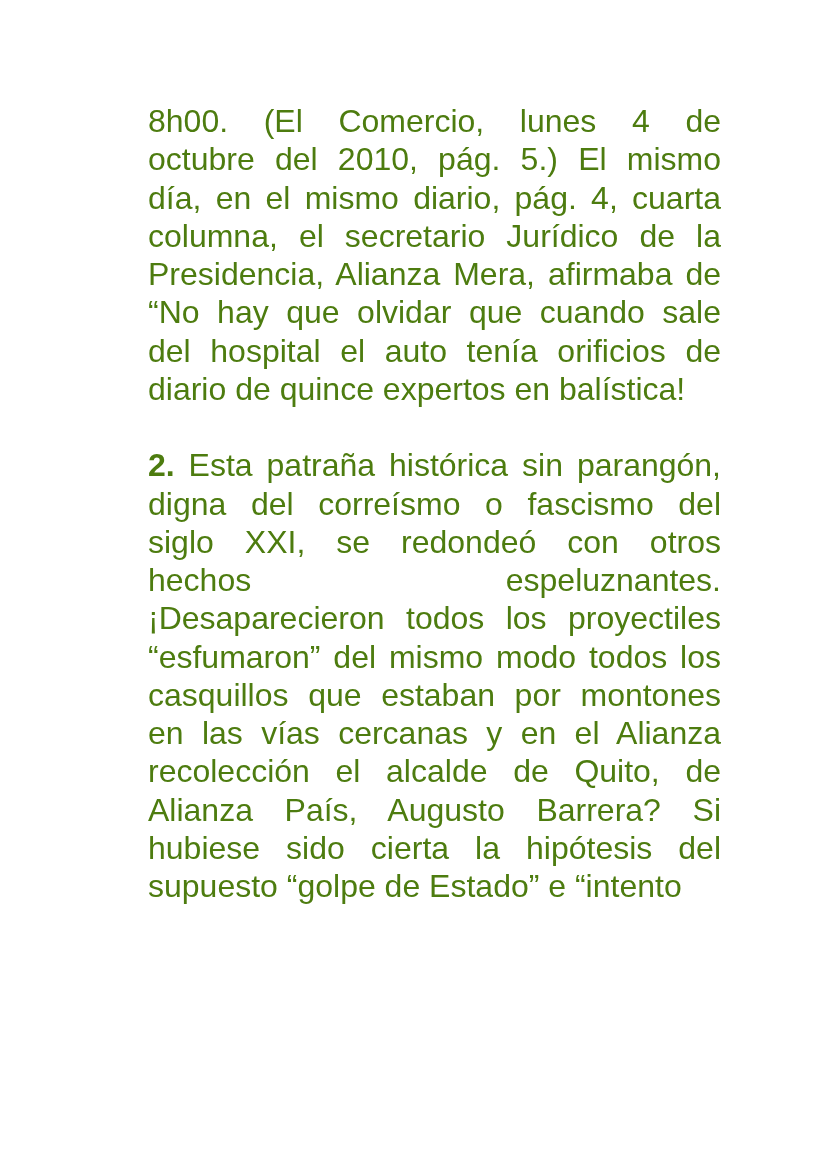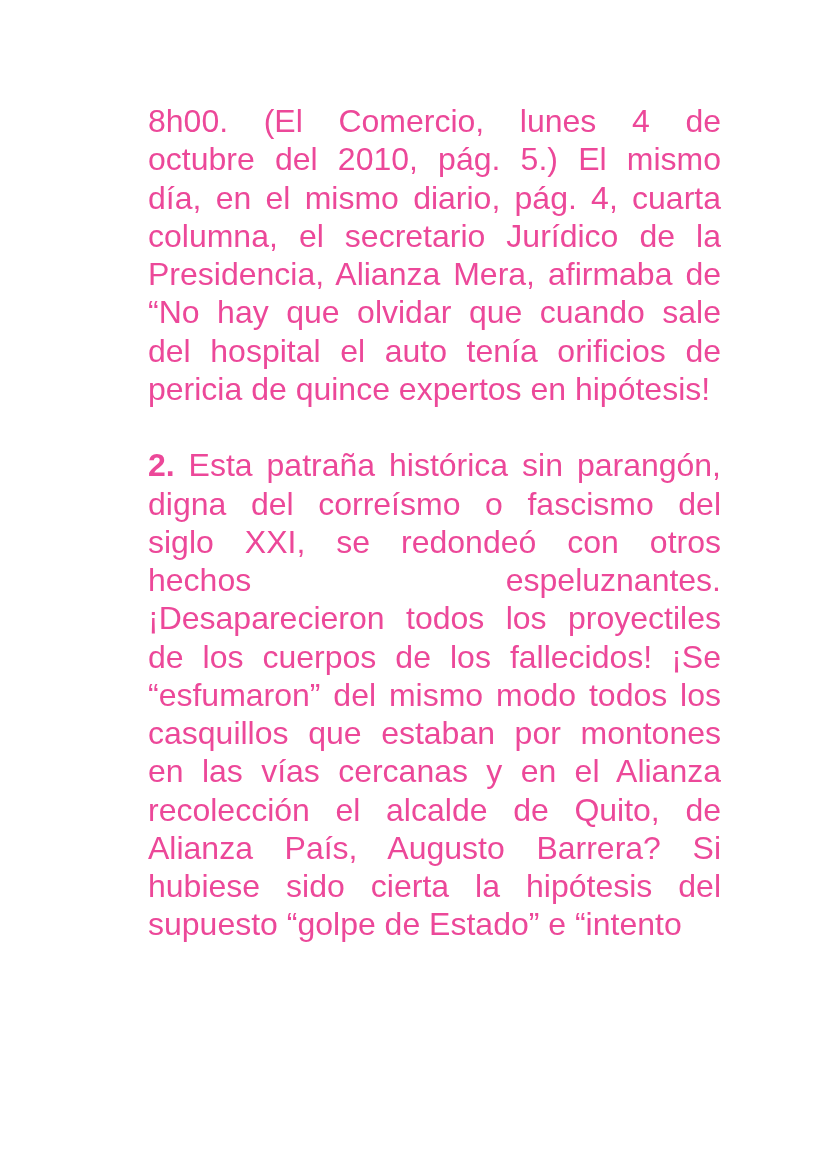--- a/index.html
+++ b/index.html
@@ -12,21 +12,21 @@
     background: #ffffff;
     position: relative;
     overflow: hidden;
     font-family: "Liberation Sans", "DejaVu Sans", sans-serif;
   }
   .text-block {
     position: absolute;
     left: 148px;
     top: 102px;
     width: 573px;
-    color: #ec4899;
+    color: #4d7c0f;
     font-size: 32px;
     line-height: 38.25px;
     letter-spacing: 0;
   }
   .paragraph + .paragraph {
     margin-top: 38.25px;
   }
   .line {
     height: 38.25px;
     overflow: hidden;
@@ -47,29 +47,28 @@
 
 <div class="text-block">
     <div class="paragraph">
       <div class="line">8h00. (El Comercio, lunes 4 de</div>
       <div class="line">octubre del 2010, pág. 5.) El mismo</div>
       <div class="line">día, en el mismo diario, pág. 4, cuarta</div>
       <div class="line">columna, el secretario Jurídico de la</div>
       <div class="line">Presidencia, Alianza Mera, afirmaba de</div>
       <div class="line">“No hay que olvidar que cuando sale</div>
       <div class="line">del hospital el auto tenía orificios de</div>
-      <div class="line last">pericia de quince expertos en hipótesis!</div>
+      <div class="line last">diario de quince expertos en balística!</div>
     </div>
     <div class="paragraph">
       <div class="line"><b>2.</b> Esta patraña histórica sin parangón,</div>
       <div class="line">digna del correísmo o fascismo del</div>
       <div class="line">siglo XXI, se redondeó con otros</div>
       <div class="line">hechos espeluznantes.</div>
       <div class="line">¡Desaparecieron todos los proyectiles</div>
-      <div class="line">de los cuerpos de los fallecidos! ¡Se</div>
       <div class="line">“esfumaron” del mismo modo todos los</div>
       <div class="line">casquillos que estaban por montones</div>
       <div class="line">en las vías cercanas y en el Alianza</div>
       <div class="line">recolección el alcalde de Quito, de</div>
       <div class="line">Alianza País, Augusto Barrera? Si</div>
       <div class="line">hubiese sido cierta la hipótesis del</div>
       <div class="line last">supuesto “golpe de Estado” e “intento</div>
     </div>
   </div>
 

